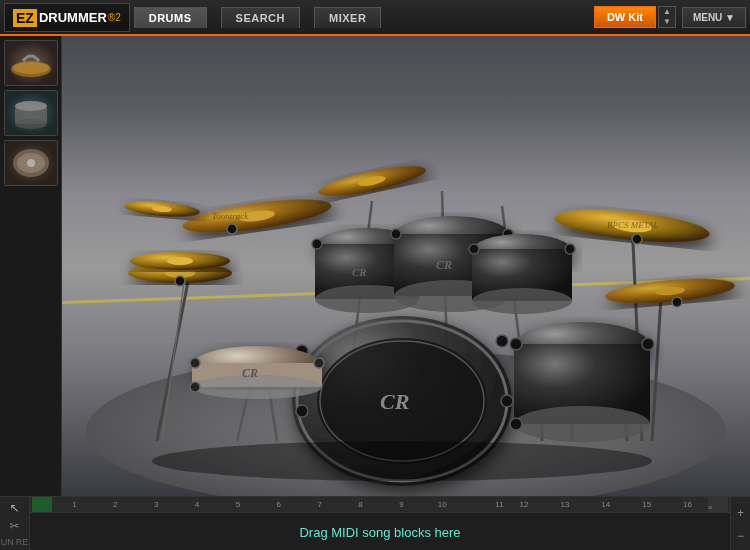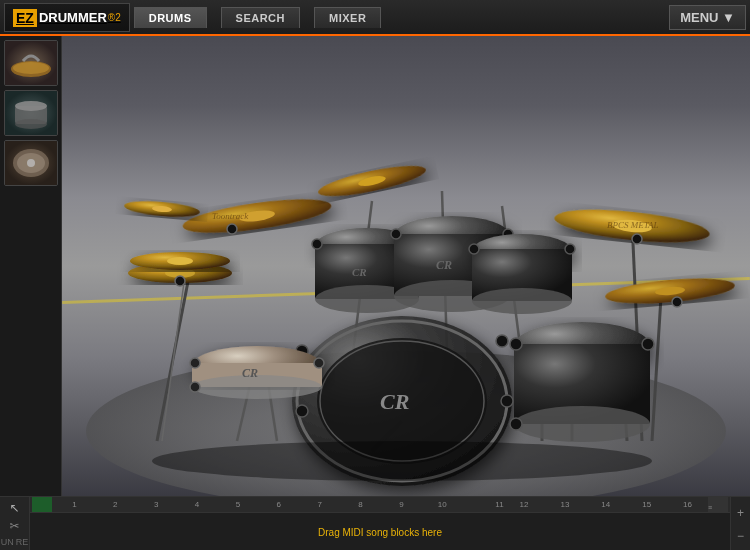--- a/index.html
+++ b/index.html
@@ -20,21 +20,20 @@
       border-bottom: 2px solid #ff6600;
       padding: 0 4px;
     }
     .logo-area {
       display: flex;
       align-items: center;
       background: linear-gradient(to bottom, #1a1a1a, #111);
       padding: 3px 8px;
       margin-right: 4px;
       border: 1px solid #444;
-      text-decoration: underline;
     }
     .logo-ez {
       color: #fff;
       font-weight: bold;
       font-size: 18px;
       font-style: italic;
     }
     .logo-ez span.ez-box {
       background: #e8a000;
       color: #000;
@@ -99,21 +98,21 @@
     }
     .kit-arrow {
       color: #aaa;
       font-size: 8px;
       padding: 1px 4px;
       cursor: pointer;
       line-height: 1;
     }
     .menu-btn {
       color: #ccc;
-      font-size: 13px;
+      font-size: 10px;
       font-weight: bold;
       padding: 4px 10px;
       background: linear-gradient(to bottom, #3a3a3a, #2a2a2a);
       border: 1px solid #555;
       margin-left: 6px;
       cursor: pointer;
     }
 
     
     .main-area {
@@ -231,20 +230,27 @@
     <span class="logo-drummer">DRUMMER</span>
     <span class="logo-2">®2</span>
   </div>
 
   <div class="nav-tabs">
     <div class="nav-tab active">DRUMS</div>
     <div class="nav-tab">SEARCH</div>
     <div class="nav-tab">MIXER</div>
   </div>
 
+  <div class="kit-selector">
+    <div class="kit-name">DW Kit</div>
+    <div class="kit-arrows">
+      <div class="kit-arrow">▲</div>
+      <div class="kit-arrow">▼</div>
+    </div>
+  </div>
 
   <div class="menu-btn">MENU ▼</div>
 </div>
 
 <div class="main-area">
 
   <div class="side-panel">
     <div class="drum-thumb">
       <div class="drum-thumb-img thumb-1">
 
@@ -471,21 +477,21 @@
           <span style="color:#888; font-size:8px; flex:1; text-align:center;">14</span>
           <span style="color:#888; font-size:8px; flex:1; text-align:center;">15</span>
           <span style="color:#888; font-size:8px; flex:1; text-align:center;">16</span>
         </div>
         <div style="width:20px; min-width:20px; background:#333;">
           <span style="color:#888; font-size:7px;">≡</span>
         </div>
       </div>
 
       <div style="flex:1; background:#1e1e1e; display:flex; align-items:center; justify-content:center;">
-        <span style="color:#eab308; font-size:10px;">Drag MIDI song blocks here</span>
+        <span style="color:#5eead4; font-size:13px;">Drag MIDI song blocks here</span>
       </div>
     </div>
 
     <div style="width:20px; background:#252525; border-left:1px solid #333; display:flex; flex-direction:column; align-items:center; justify-content:space-around; padding:4px 0;">
       <div style="color:#888; font-size:12px; cursor:pointer;">+</div>
       <div style="color:#888; font-size:12px; cursor:pointer;">−</div>
     </div>
   </div>
 </div>
 

